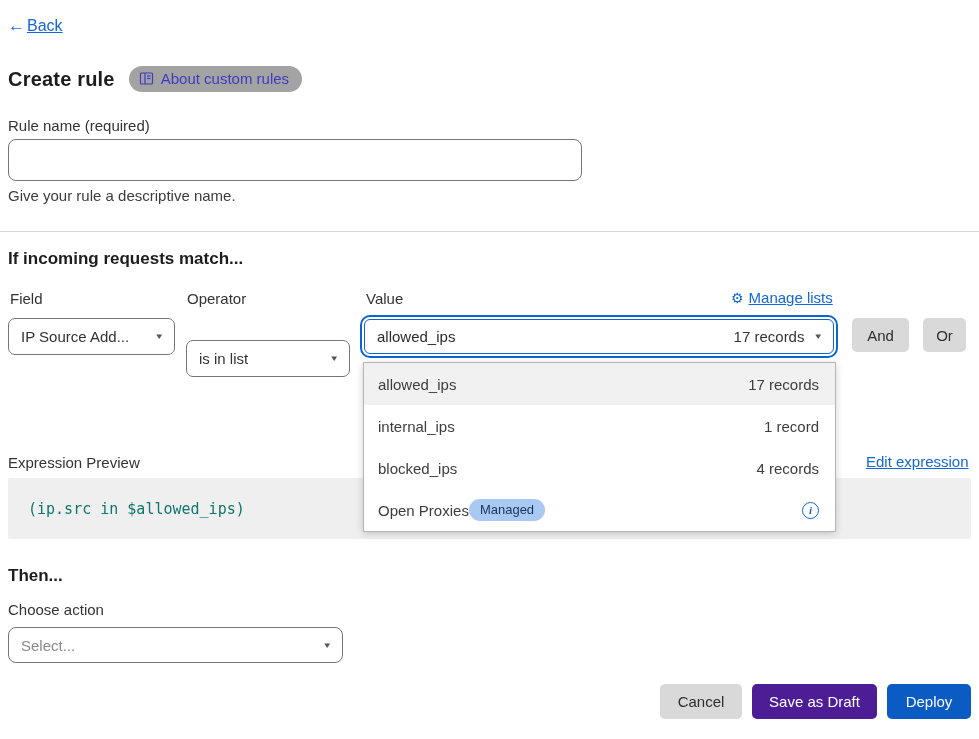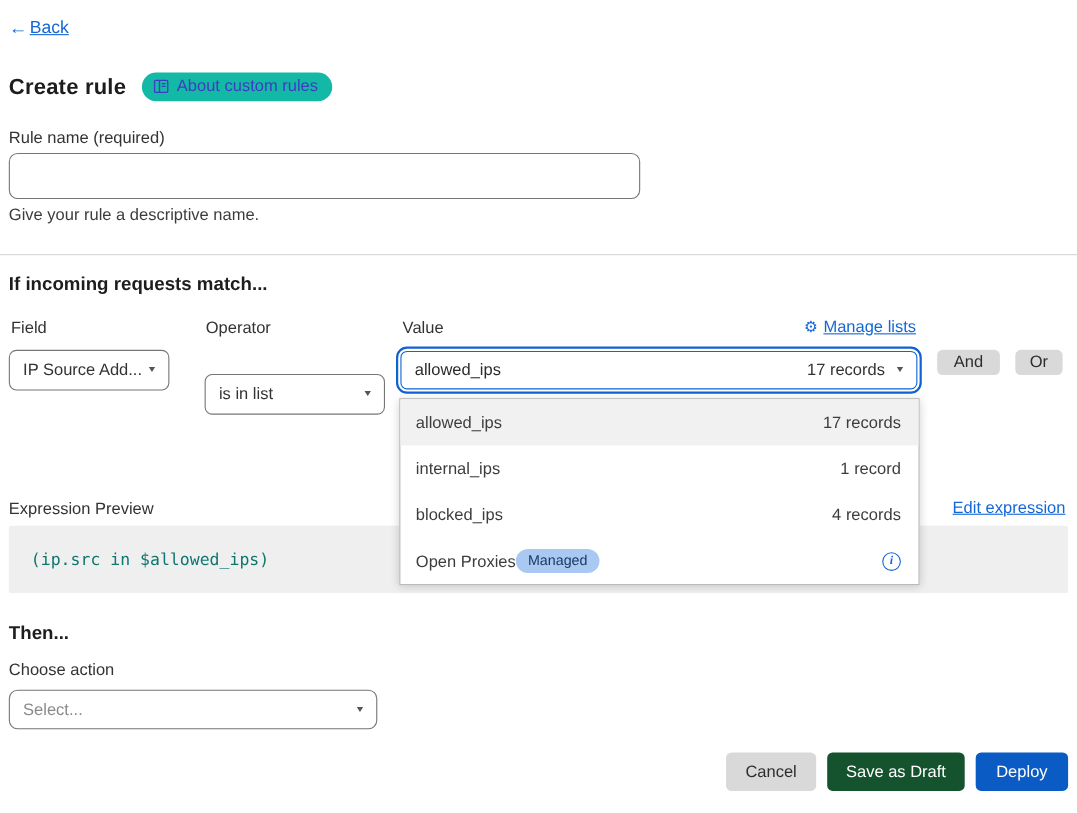--- a/index.html
+++ b/index.html
@@ -19,21 +19,21 @@
     font-size:16px; color:#1467d6; text-decoration:none;
     display:flex; align-items:center; gap:2px; cursor:pointer;
   }
   .back-arrow { font-size:17px; text-decoration:none; }
   .back-text { text-decoration:underline; }
 
   .page-title-row { left:8px; top:66px; display:flex; align-items:center; gap:14px; }
   .page-title { font-size:20px; font-weight:bold; color:#1d1d1d; letter-spacing:.2px; }
   .about-badge {
     display:inline-flex; align-items:center; gap:7px;
-    background:#14b8a6; color:#3e3cc0;
+    background:#a3a3a3; color:#3e3cc0;
     font-size:15px; padding:4px 13px 5px 10px; border-radius:14px; cursor:pointer;
   }
   .book-icon svg { display:block; }
 
   
   .field-label { font-size:15px; color:#333; }
   .rule-name-label { left:8px; top:117px; }
   .rule-name-input {
     left:8px; top:139px; width:574px; height:42px;
     border:1px solid #767676; border-radius:8px; background:#fff;
@@ -57,41 +57,41 @@
   .gear-icon { font-size:14px; line-height:1; color:#1467d6;
                font-family:"DejaVu Sans", sans-serif; }
   .manage-lists-text { text-decoration:underline; }
 
   .select-box {
     height:37px; background:#fff;
     border:1px solid #767676; border-radius:7px;
     display:flex; align-items:center; justify-content:space-between;
     padding:0 12px; font-size:15px; color:#333; cursor:pointer;
   }
-  .sel-field    { left:8px;   top:318px; width:146px; }
+  .sel-field    { left:8px;   top:318px; width:167px; }
   .sel-operator { left:186px; top:318px; width:164px;margin-top:22px; }
   .caret { font-size:9px; color:#555; line-height:1;
            font-family:"DejaVu Sans", sans-serif; transform:scaleX(1.3); }
 
   
   .value-ring {
     left:360px; top:315px; width:478px; height:43px;
     border:2px solid #0f62d2; border-radius:10px;
     padding:2px; background:#fff;
   }
   .value-select {
     width:100%; height:100%;
     border:1.5px solid #0f62d2; border-radius:6px;
     display:flex; align-items:center; justify-content:space-between;
     padding:0 12px; font-size:15px; color:#2b2b2b; cursor:pointer; background:#fff;
   }
   .value-right { display:flex; align-items:center; gap:12px; color:#333; }
 
   .pill-btn {
-    height:23px; background:#d9d9d9; border:none; border-radius:5px;
+    height:34px; background:#d9d9d9; border:none; border-radius:5px;
     font-family:"Liberation Sans", sans-serif; font-size:15px; color:#2e2e2e; cursor:pointer;
   }
   .btn-and { left:852px; top:318px; width:57px; }
   .btn-or  { left:923px; top:318px; width:43px; }
 
   
   .dropdown-panel {
     left:363px; top:362px; width:473px; height:170px;
     background:#fff; border:1px solid #b5b5b5;
     box-shadow:0 2px 8px rgba(0,0,0,.18);
@@ -130,21 +130,21 @@
   .action-label { left:8px; top:601px; }
   .sel-action   { left:8px; top:627px; width:335px; height:36px; border-radius:8px; }
   .placeholder  { color:#8a8a8a; }
 
   
   .footer-btn {
     top:684px; height:35px; border:none; border-radius:5px;
     font-family:"Liberation Sans", sans-serif; font-size:15px; cursor:pointer;
   }
   .btn-cancel { left:660px; width:82px;  background:#d9d9d9; color:#2e2e2e; }
-  .btn-save   { left:752px; width:125px; background:#14532d; color:#fff; }
+  .btn-save   { left:752px; width:125px; background:#4c1d95; color:#fff; }
   .btn-deploy { left:887px; width:84px;  background:#0b5bc4; color:#fff; }
 </style>
 </head>
 <body>
 
 <a class="abs back-link">
   <span class="back-arrow">←</span>
     <span class="back-text">Back</span>
 </a>
 

